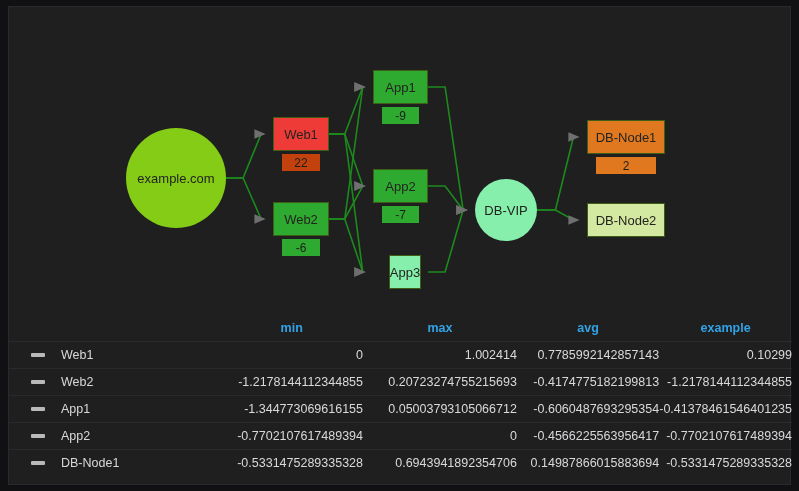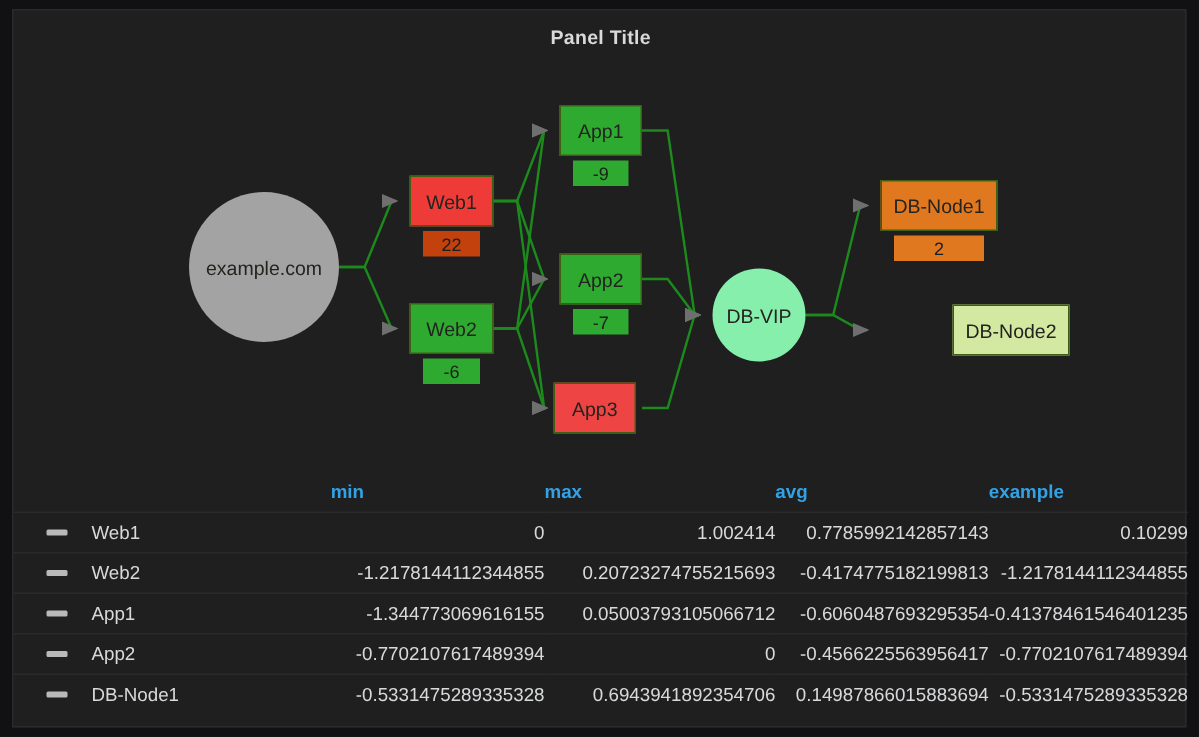--- a/index.html
+++ b/index.html
@@ -86,21 +86,21 @@
   }
   #legend table {
     width: 783px;
     border-collapse: collapse;
     font-size: 12.5px;
   }
   #legend th {
     color: #33a2e5;
     font-weight: bold;
     font-size: 12.5px;
-    text-align: left;
+    text-align: center;
     padding: 2px 0 6px 0;
     border: 0;
   }
   #legend th.lbl-head { text-align: left; }
   #legend td {
     color: #d8d9da;
     text-align: right;
     padding: 6px 0;
     border-top: 1px solid #292a2b;
     white-space: nowrap;
@@ -125,21 +125,20 @@
   col.c-min     { width: 152px; }
   col.c-max     { width: 168px; }
   col.c-avg     { width: 150px; }
   col.c-current { width: 45px; }
 </style>
 </head>
 <body>
 
 <div id="panel">
 
-  <div id="panel-title">Panel Title</div>
 
   <div id="graph-area">
     <svg id="edges" viewBox="0 0 783 272" preserveAspectRatio="none">
         <defs>
           <marker id="arrow" markerWidth="7" markerHeight="7" refX="6" refY="3" orient="auto">
             <path d="M0,0 L7,3 L0,6 z" fill="#6f6f6f"></path>
           </marker>
         </defs>
         <polyline points="217,139 234.1,139 252.1,95 255,95" fill="none" stroke="#1c8b1c" stroke-width="1.6" marker-end="url(#arrow)"></polyline>
         <polyline points="217,139 234.1,139 252.1,180 255,180" fill="none" stroke="#1c8b1c" stroke-width="1.6" marker-end="url(#arrow)"></polyline>
@@ -149,50 +148,50 @@
         <polyline points="320,180 335.75,180 353.75,48 355,48" fill="none" stroke="#1c8b1c" stroke-width="1.6" marker-end="url(#arrow)"></polyline>
         <polyline points="320,180 335.75,180 353.75,147 355,147" fill="none" stroke="#1c8b1c" stroke-width="1.6" marker-end="url(#arrow)"></polyline>
         <polyline points="320,180 335.75,180 353.75,233 355,233" fill="none" stroke="#1c8b1c" stroke-width="1.6" marker-end="url(#arrow)"></polyline>
         <polyline points="419,48 436.1,48 454.1,171 457,171" fill="none" stroke="#1c8b1c" stroke-width="1.6" marker-end="url(#arrow)"></polyline>
         <polyline points="419,147 436.1,147 454.1,171 457,171" fill="none" stroke="#1c8b1c" stroke-width="1.6" marker-end="url(#arrow)"></polyline>
         <polyline points="419,233 436.1,233 454.1,171 457,171" fill="none" stroke="#1c8b1c" stroke-width="1.6" marker-end="url(#arrow)"></polyline>
         <polyline points="528,171 546.45,171 564.45,98 569,98" fill="none" stroke="#1c8b1c" stroke-width="1.6" marker-end="url(#arrow)"></polyline>
         <polyline points="528,171 546.45,171 564.45,181 569,181" fill="none" stroke="#1c8b1c" stroke-width="1.6" marker-end="url(#arrow)"></polyline>
       </svg>
     <div id="nodes-layer">
-        <div class="node circle" style="left: 117px; top: 89px; width: 100px; height: 100px; background: #a3a3a3;">
+        <div class="node circle" style="left: 117px; top: 89px; width: 100px; height: 100px; background: #84cc16;">
           <span>example.com</span>
         </div>
         <div class="node box" style="left: 264px; top: 78px; width: 56px; height: 34px; background: rgb(239, 59, 56);">
           <span>Web1</span>
         </div>
         <div class="badge" style="left: 273px; top: 115px; width: 38px; background: #c2410c;">22</div>
         <div class="node box" style="left: 264px; top: 163px; width: 56px; height: 34px; background: rgb(46, 170, 49);">
           <span>Web2</span>
         </div>
         <div class="badge" style="left: 273px; top: 200px; width: 38px; background: rgb(46, 170, 49);">-6</div>
         <div class="node box" style="left: 364px; top: 31px; width: 55px; height: 34px; background: rgb(46, 170, 49);">
           <span>App1</span>
         </div>
         <div class="badge" style="left: 373px; top: 68px; width: 37px; background: rgb(46, 170, 49);">-9</div>
         <div class="node box" style="left: 364px; top: 130px; width: 55px; height: 34px; background: rgb(46, 170, 49);">
           <span>App2</span>
         </div>
         <div class="badge" style="left: 373px; top: 167px; width: 37px; background: rgb(46, 170, 49);">-7</div>
-        <div class="node box" style="left: 360px; top: 216px; width: 55px; height: 34px; background: #ef4444;">
+        <div class="node box" style="left: 380px; top: 216px; width: 32px; height: 34px; background: #86efac;">
           <span>App3</span>
         </div>
         <div class="node circle" style="left: 466px; top: 140px; width: 62px; height: 62px; background: #86efac;">
           <span>DB-VIP</span>
         </div>
         <div class="node box" style="left: 578px; top: 81px; width: 78px; height: 34px; background: rgb(224, 120, 32);">
           <span>DB-Node1</span>
         </div>
         <div class="badge" style="left: 587px; top: 118px; width: 60px; background: rgb(224, 120, 32);">2</div>
-        <div class="node box" style="left: 578px; top: 164px; width: 78px; height: 34px; background: rgb(211, 232, 160); margin-left: 48px;">
+        <div class="node box" style="left: 578px; top: 164px; width: 78px; height: 34px; background: rgb(211, 232, 160);">
           <span>DB-Node2</span>
         </div>
       </div>
   </div>
 
   <div id="legend">
     <table>
       <colgroup>
         <col class="c-label">
           <col class="c-min">

